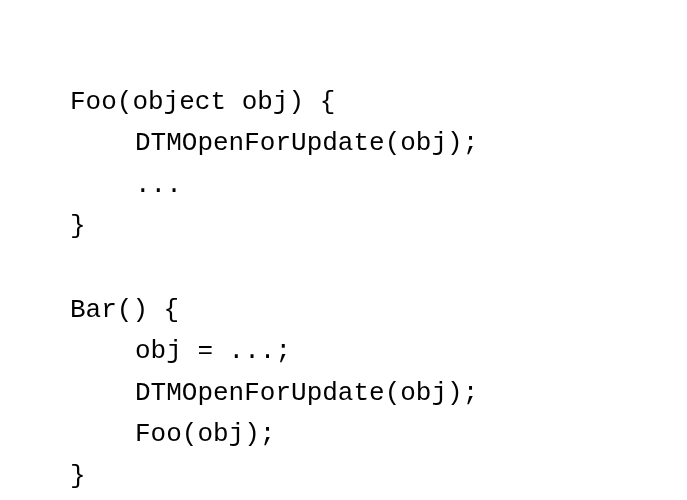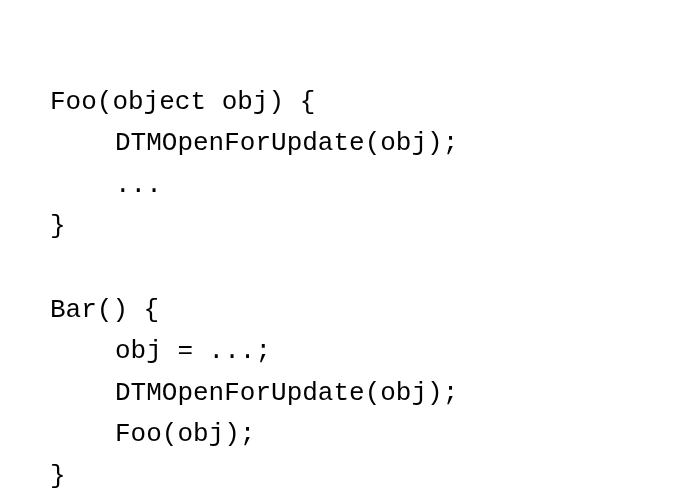--- a/index.html
+++ b/index.html
@@ -9,20 +9,21 @@
       font-family: "Courier New", Courier, monospace;
       font-size: 26px;
       line-height: 1.6;
       color: #000000;
       width: 687px;
       height: 500px;
       box-sizing: border-box;
     }
     .code-block {
       white-space: pre;
+      margin-left: 20px;
     }
     .indent {
       display: inline-block;
       width: 2.5em;
     }
   </style>
 </head>
 <body>
 
 <div class="code-block">

